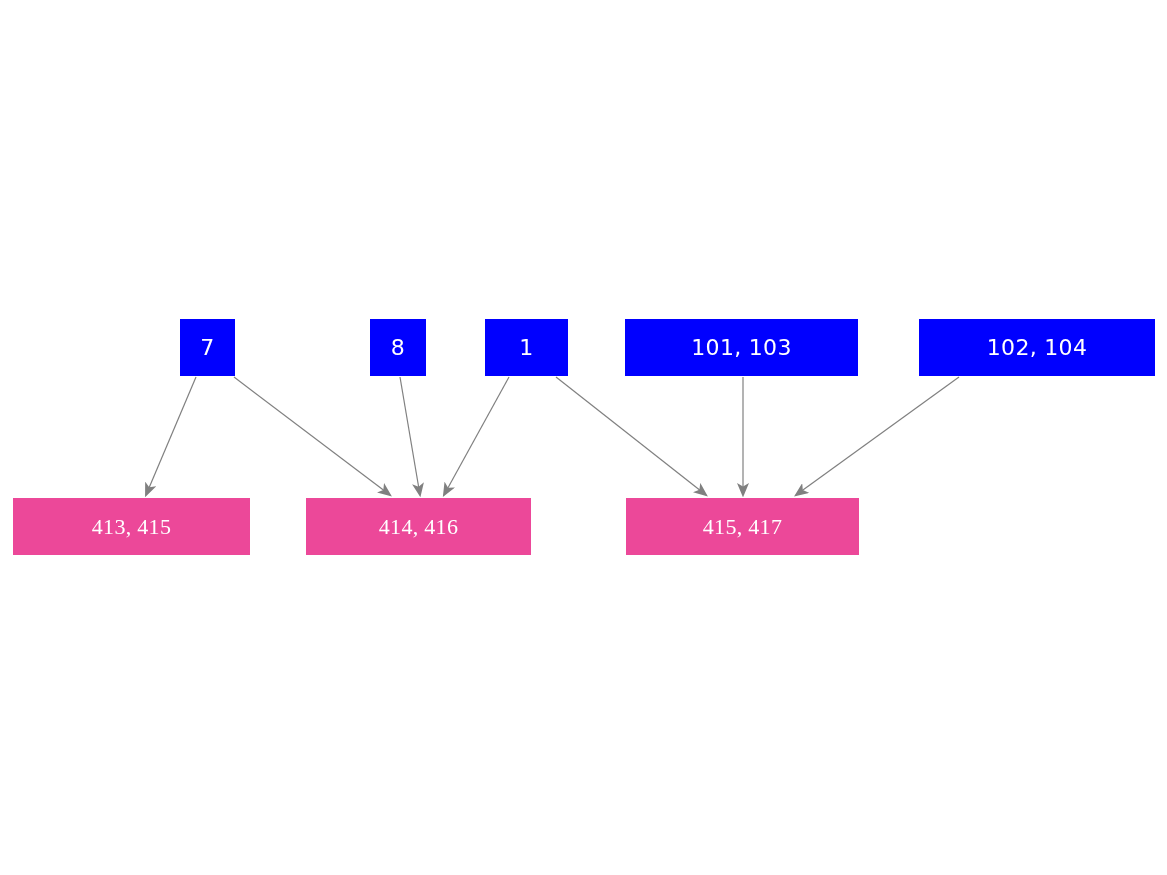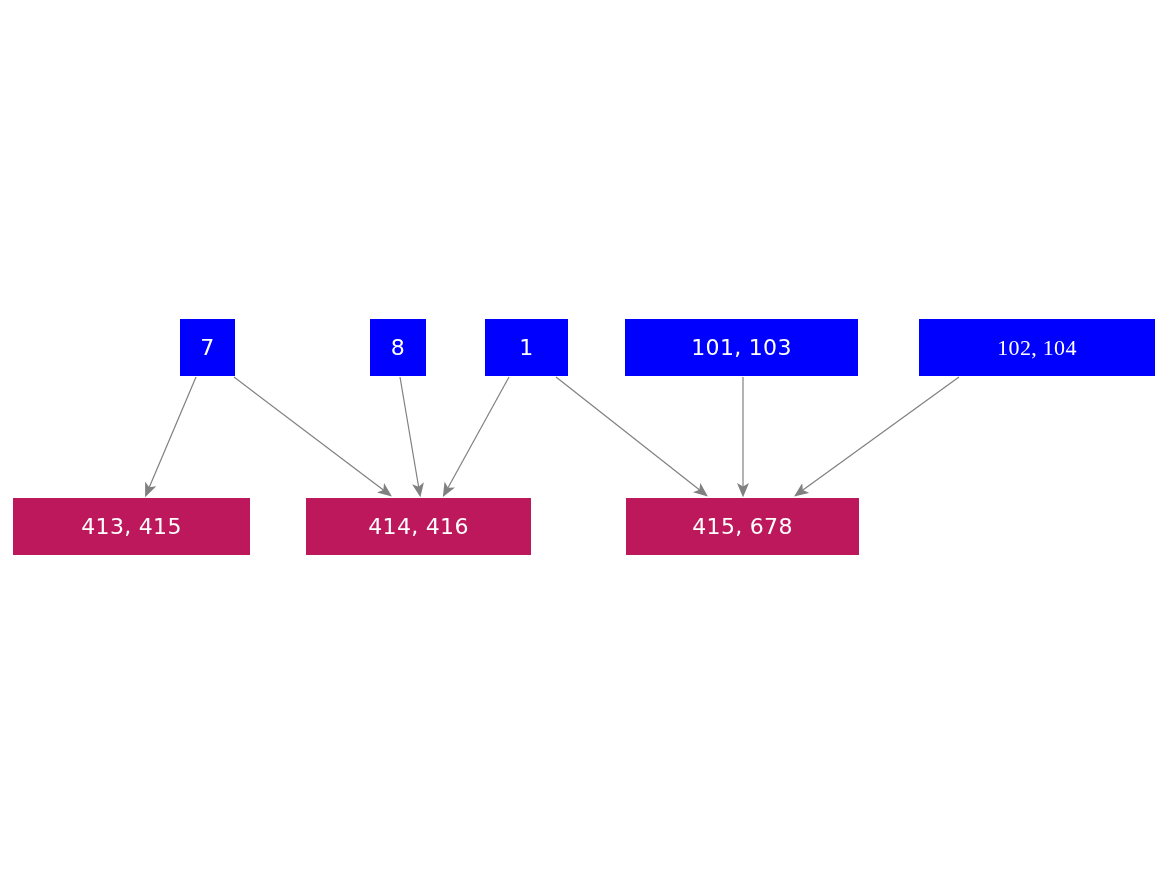--- a/index.html
+++ b/index.html
@@ -32,21 +32,22 @@
     font-size: 22px;
     line-height: 1;
     letter-spacing: 0.3px;
     white-space: nowrap;
     user-select: none;
   }
   .node-source {
     background: #0000ff;
   }
   .node-target {
-    background: #be185d;
+    background: #ec4899;
+    font-family: Liberation Serif, serif;
   }
   .node-label {
     pointer-events: none;
   }
 </style>
 </head>
 <body>
 
 <div id="canvas">
 
@@ -73,27 +74,27 @@
       </div>
       <div class="graph-node node-source" style="left: 370px; top: 319px; width: 56px; height: 57px;">
         <span class="node-label">8</span>
       </div>
       <div class="graph-node node-source" style="left: 485px; top: 319px; width: 83px; height: 57px;">
         <span class="node-label">1</span>
       </div>
       <div class="graph-node node-source" style="left: 625px; top: 319px; width: 233px; height: 57px;">
         <span class="node-label">101, 103</span>
       </div>
-      <div class="graph-node node-source" style="left: 919px; top: 319px; width: 236px; height: 57px; font-family: Liberation Serif, serif;">
+      <div class="graph-node node-source" style="left: 919px; top: 319px; width: 236px; height: 57px;">
         <span class="node-label">102, 104</span>
       </div>
       <div class="graph-node node-target" style="left: 13px; top: 498px; width: 237px; height: 57px;">
         <span class="node-label">413, 415</span>
       </div>
       <div class="graph-node node-target" style="left: 306px; top: 498px; width: 225px; height: 57px;">
         <span class="node-label">414, 416</span>
       </div>
       <div class="graph-node node-target" style="left: 626px; top: 498px; width: 233px; height: 57px;">
-        <span class="node-label">415, 678</span>
+        <span class="node-label">415, 417</span>
       </div>
     </div>
 
 </div>
 
 </body></html>

